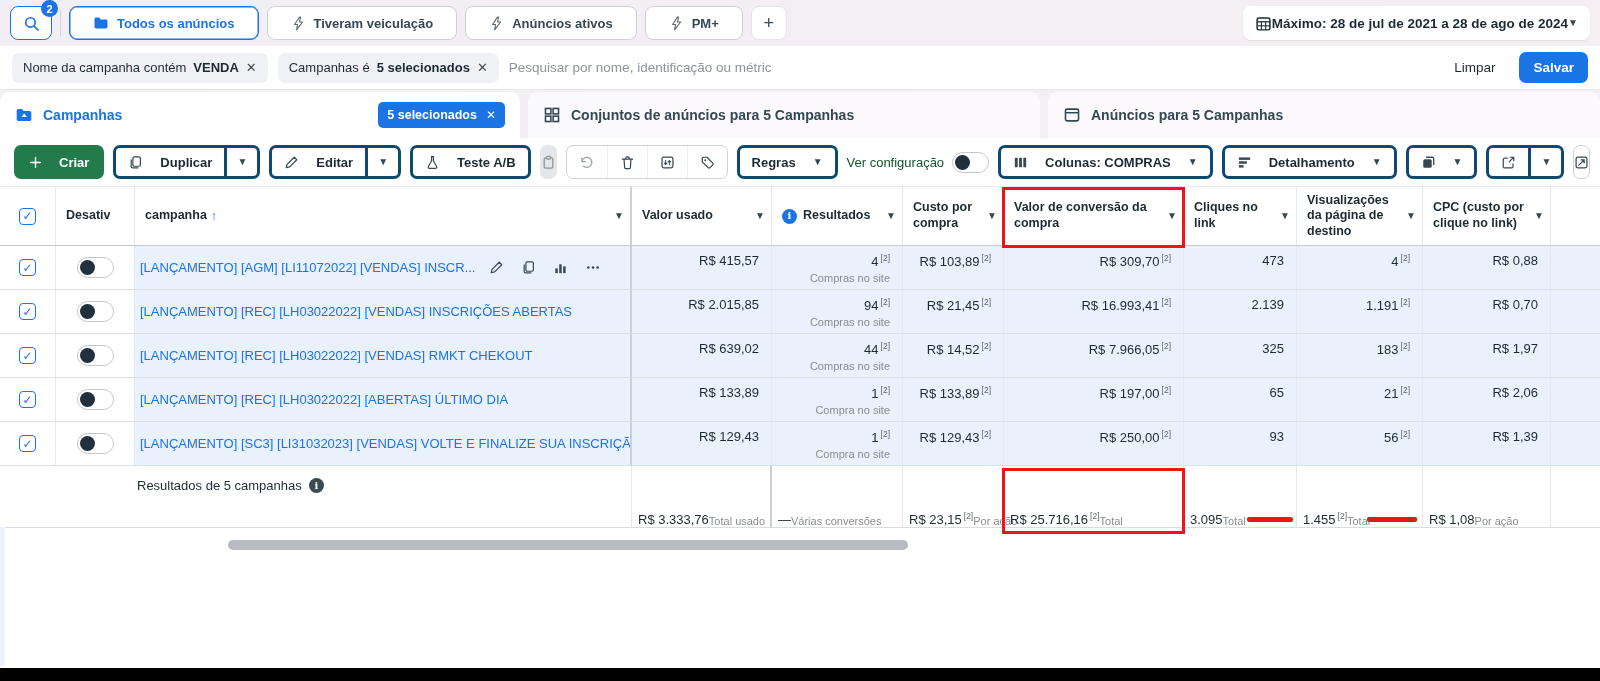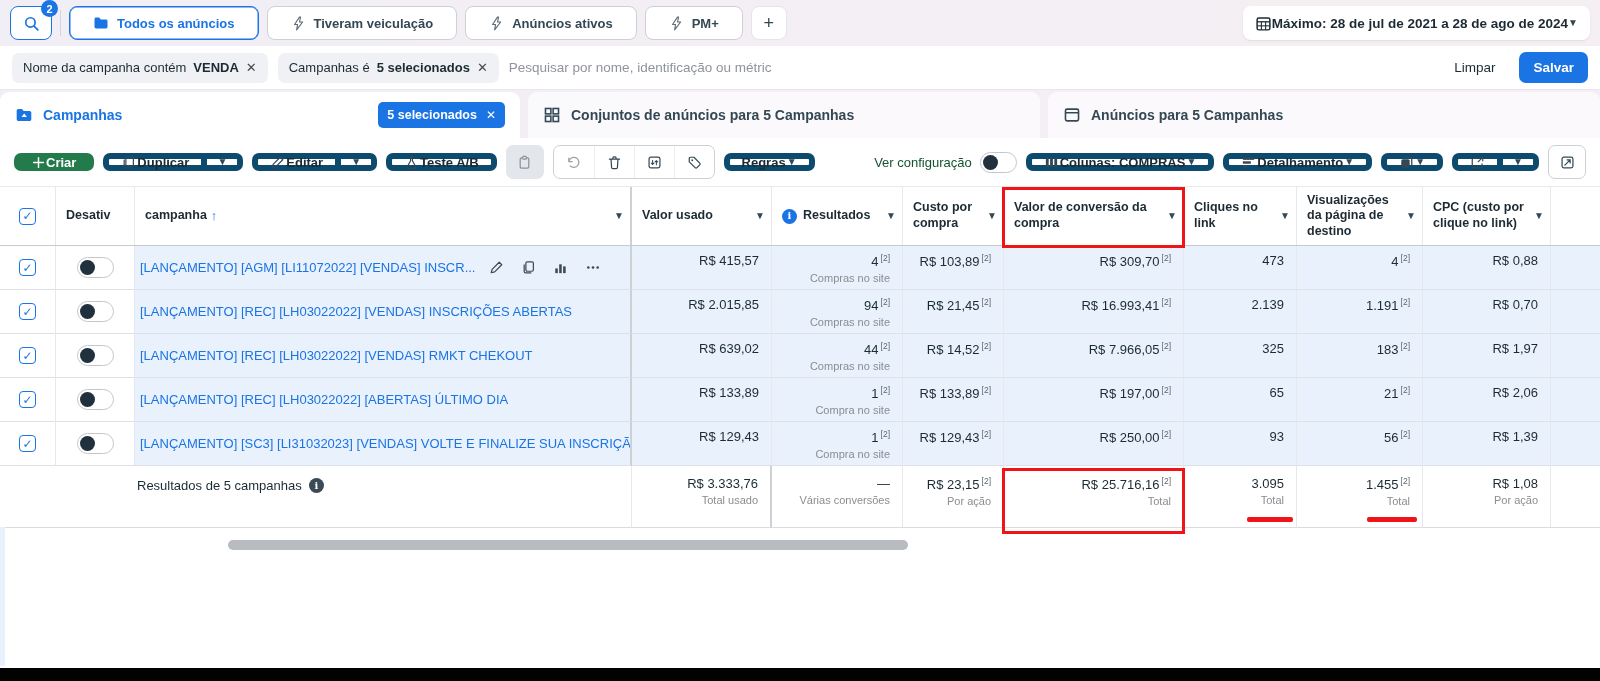--- a/index.html
+++ b/index.html
@@ -36,21 +36,21 @@
   .ltab.active { background:#fff; color:#1b74e4; }
   .ltab-1 { width:520px; }
   .ltab-2 { width:512px; }
   .ltab-3 { width:552px; }
   .ltab .licon { display:flex; color:#344854; }
   .sel-pill { margin-left:auto; background:#1b74e4; color:#fff; border-radius:5px; height:26px; display:flex; align-items:center; gap:9px; padding:0 9px; font-size:12.5px; font-weight:600; }
   .sel-pill .x { font-size:12px; cursor:pointer; }
 
   
   .toolbar { height:48px; background:#fff; display:flex; align-items:center; padding:0 14px; gap:9px; }
-  .btn { height:18px; display:inline-flex; align-items:center; gap:1px; padding:0 12px; background:#fff; border:6px solid #0c4a6e; border-radius:7px; font-size:13px; font-weight:600; color:#1c2b33; white-space:nowrap; cursor:pointer; }
+  .btn { height:34px; display:inline-flex; align-items:center; gap:17px; padding:0 12px; background:#fff; border:3px solid #0c4a6e; border-radius:7px; font-size:13px; font-weight:600; color:#1c2b33; white-space:nowrap; cursor:pointer; }
   .btn .bicon { display:flex; color:#344854; }
   .btn-green { background:#237b4b; border-color:#237b4b; color:#fff; }
   .btn-green .bicon { color:#fff; }
   .split { display:inline-flex; }
   .split .btn.main { border-radius:7px 0 0 7px; }
   .split .btn.carret { border-radius:0 7px 7px 0; border-left:none; padding:0 10px; }
   .iconbtn { width:38px; height:34px; display:inline-flex; align-items:center; justify-content:center; background:#fff; border:1px solid #ced0d4; border-radius:7px; color:#344854; cursor:pointer; }
   .iconbtn.disabled { background:#e3e6ea; border-color:#e3e6ea; color:#8a9199; }
   .icongroup { height:34px; display:inline-flex; align-items:center; border:1px solid #ced0d4; border-radius:7px; background:#fff; }
   .icongroup .cell { width:40px; height:100%; display:flex; align-items:center; justify-content:center; color:#344854; cursor:pointer; }
@@ -83,21 +83,21 @@
   .namecell { align-items:center; padding:0 8px 0 5px; overflow:hidden; }
   .camp-link { color:#1b74e4; font-size:13px; white-space:nowrap; cursor:pointer; }
   .row-actions { display:flex; align-items:center; gap:17px; margin-left:14px; color:#3a4a56; }
   .row-actions .ric { display:flex; cursor:pointer; }
   .numcell { flex-direction:column; align-items:flex-end; padding:7px 12px 0 6px; }
   .num { font-size:13px; color:#1c2b33; white-space:nowrap; }
   .attr-sup { font-size:8.5px; color:#606770; vertical-align:super; margin-left:2px; }
   .subtxt { font-size:11px; color:#8a8d91; margin-top:3px; white-space:nowrap; }
 
   .trow { height:62px; background:#fff; }
-  .tcell { border-right:1px solid #e6e8eb; border-bottom:1px solid #dadce0; display:flex; flex-direction:column; align-items:flex-end; padding:10px 12px 0 6px; }
+  .tcell { border-right:1px solid #e6e8eb; border-bottom:1px solid #dadce0; display:flex; align-items:flex-end; padding:10px 12px 0 6px; }
   .tlabel { grid-column:1 / 4; flex-direction:row; align-items:flex-start; justify-content:flex-start; padding:12px 0 0 137px; font-size:13px; color:#1c2b33; }
 
   
   .hscroll-thumb { position:absolute; left:228px; top:540px; width:680px; height:10px; border-radius:5px; background:#b8bbc0; }
   .left-sliver { position:absolute; left:0; top:527px; width:5px; height:139px; background:#e8f1fc; }
   .bottom-bar { position:absolute; left:0; bottom:0; width:1600px; height:13px; background:#020202; }
 
   
   .red-box { position:absolute; border:3px solid #f01418; pointer-events:none; }
   .red-line { position:absolute; background:#f01418; border-radius:2px; pointer-events:none; }

